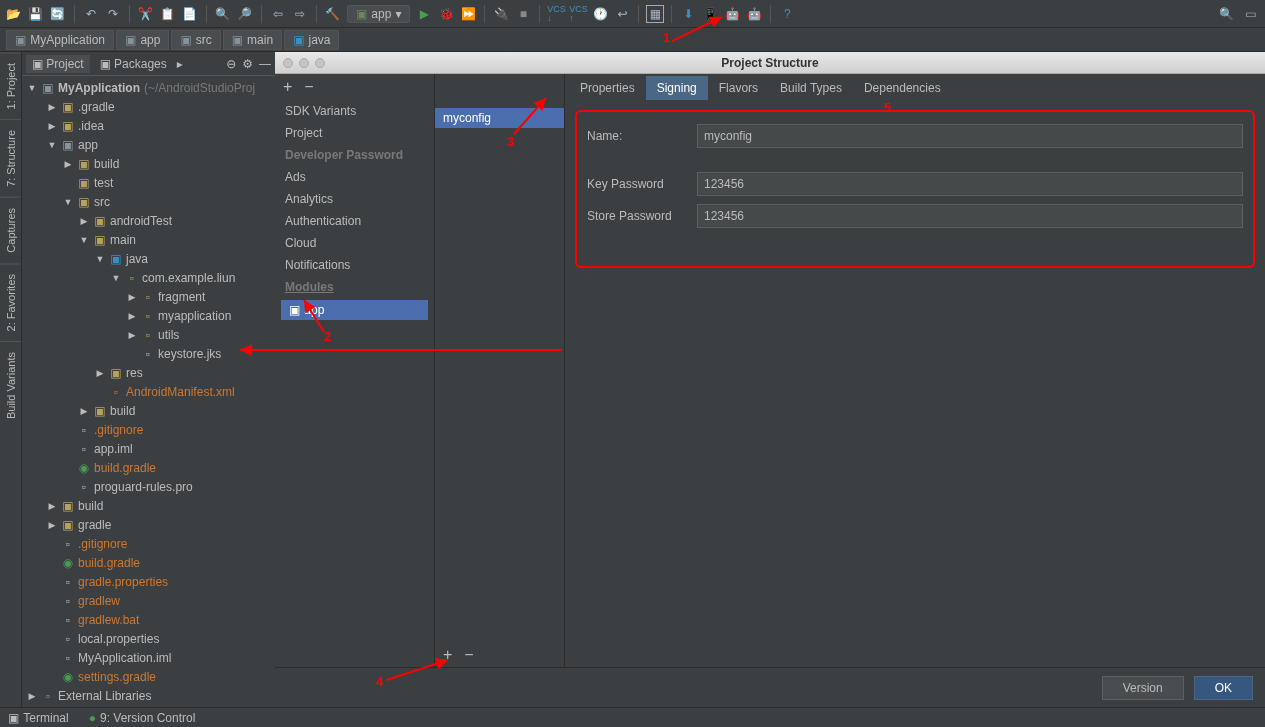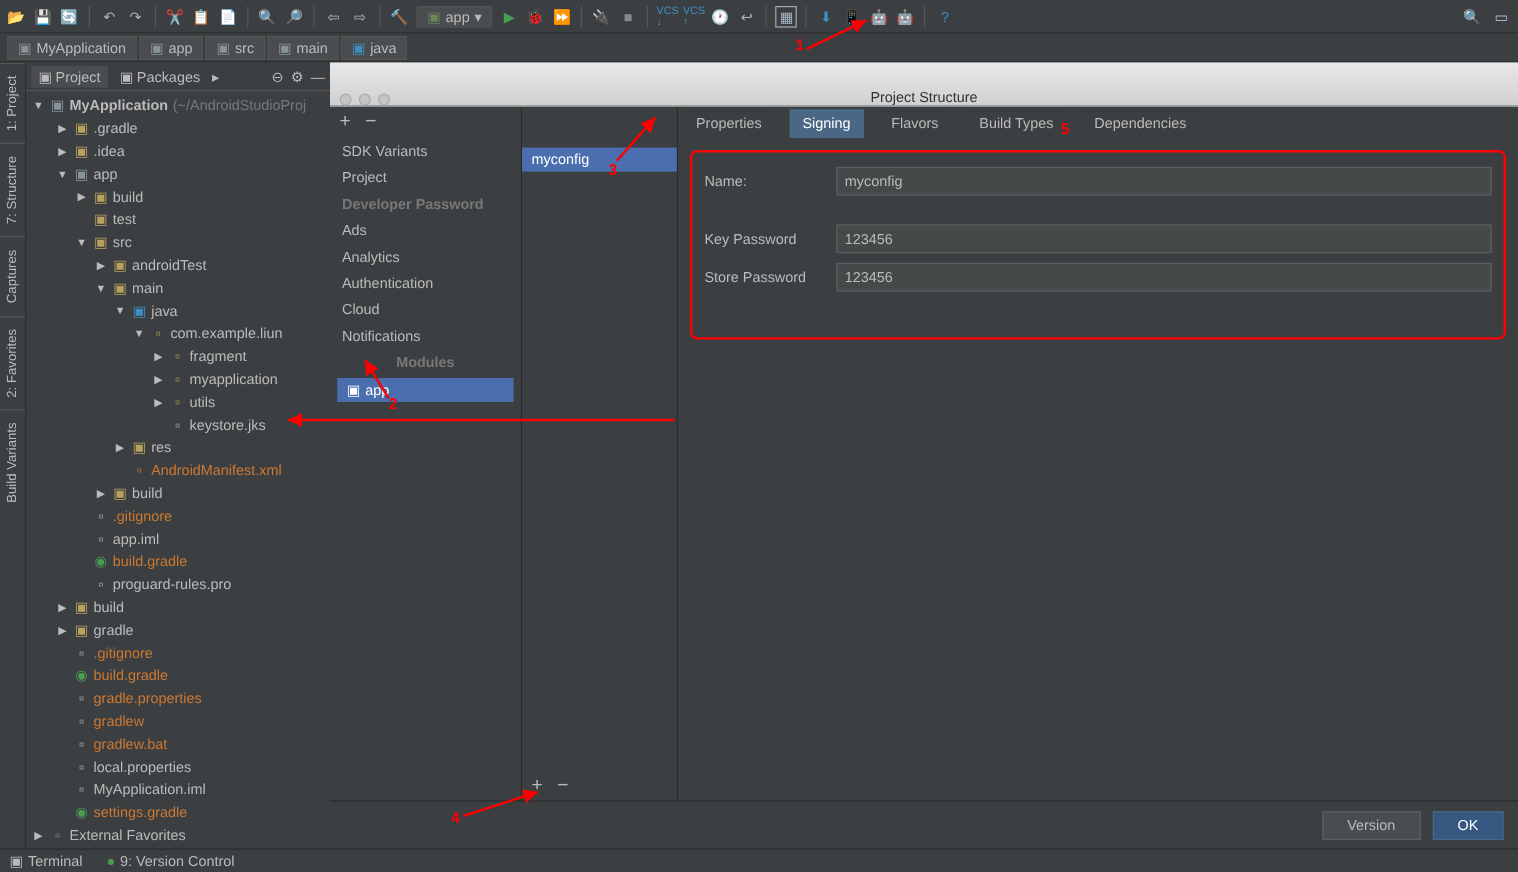--- a/index.html
+++ b/index.html
@@ -22,38 +22,38 @@
 .tree { flex:1; overflow:auto; padding:2px 0; }
 .tree-item { display:flex; align-items:center; padding:1px 0; cursor:pointer; white-space:nowrap; height:19px; }
 .arrow { width:12px; text-align:center; color:#bbbbbb; font-size:9px; }
 .arrow.right::before { content:"▶"; }
 .arrow.down::before { content:"▼"; }
 .arrow.none { visibility:hidden; }
 .ti-icon { width:16px; margin:0 2px; display:flex; align-items:center; justify-content:center; }
 .tree-item .lbl { color:#bbbbbb; }
 .hint { color:#787878; margin-left:4px; }
 .dialog { position:absolute; left:275px; top:52px; right:0; bottom:20px; background:#3c3f41; display:flex; flex-direction:column; }
-.titlebar { height:37px; background:linear-gradient(#e8e8e8,#d0d0d0); border-bottom:1px solid #aaa; display:flex; align-items:flex-end; color:#333; position:relative; }
+.titlebar { height:22px; background:linear-gradient(#e8e8e8,#d0d0d0); border-bottom:1px solid #aaa; display:flex; align-items:center; color:#333; position:relative;font-weight:bold; }
 .titlebar .dots { display:flex; gap:6px; padding:0 8px; }
 .titlebar .dot { width:10px; height:10px; border-radius:50%; background:#c4c4c4; border:1px solid #aaa; }
 .titlebar .title { position:absolute; width:100%; text-align:center; font-size:12px; pointer-events:none; }
 .dbody { flex:1; display:flex; }
 .leftcol { width:160px; border-right:1px solid #2b2b2b; display:flex; flex-direction:column; }
 .leftcol .topbar { height:26px; display:flex; align-items:center; padding:0 8px; gap:12px; }
 .leftcol .topbar span { color:#bbbbbb; font-size:16px; cursor:pointer; }
 .leftcol .item { padding:4px 10px; color:#bbbbbb; cursor:pointer; }
 .leftcol .section { padding:4px 10px; color:#787878; font-weight:bold; }
 .leftcol .module-item { margin:2px 6px; padding:3px 8px; background:#4b6eaf; color:#fff; display:flex; align-items:center; gap:4px; cursor:pointer; }
-.leftcol .section.center { text-align:center; }
+.leftcol .section.center { text-align:left;text-decoration:underline; }
 .midcol { width:130px; border-right:1px solid #2b2b2b; display:flex; flex-direction:column; }
 .midcol .mitem { padding:3px 8px; margin:0; background:#4b6eaf; color:#fff; cursor:pointer; }
 .midcol .mfooter { margin-top:auto; height:24px; display:flex; align-items:center; padding:0 8px; gap:12px; }
 .midcol .mfooter span { font-size:16px; color:#bbbbbb; cursor:pointer; }
 .rightpane { flex:1; display:flex; flex-direction:column; }
-.tabs { height:26px; display:flex; align-items:flex-end; padding:0 4px; gap:12px; }
+.tabs { height:26px; display:flex; align-items:flex-end; padding:0 4px; gap:0; }
 .tab { padding:4px 10px; color:#bbbbbb; background:#3c3f41; border:1px solid transparent; cursor:pointer; }
 .tab.active { background:#4a6785; color:#fff; }
 .form-area { flex:1; padding:10px; position:relative; }
 .form-row { display:flex; align-items:center; margin-bottom:8px; }
 .form-row label { width:110px; color:#bbbbbb; }
 .form-row input { flex:1; background:#45494a; border:1px solid #5e6060; padding:4px 6px; color:#bbbbbb; outline:none; }
 .form-row .browse { width:22px; text-align:center; color:#bbbbbb; cursor:pointer; }
 .highlight-box { border:2px solid red; border-radius:6px; }
 .note { color:red; text-align:center; margin-top:20px; font-size:13px; }
 .dfooter { height:40px; border-top:1px solid #2b2b2b; display:flex; align-items:center; justify-content:flex-end; padding:0 12px; gap:10px; }
@@ -389,21 +389,21 @@
         <span class="ti-icon">
           <span style="color:#499c54">◉</span>
         </span>
         <span class="lbl" style="color:#cc7832">settings.gradle</span>
       </div>
       <div class="tree-item" style="padding-left: 4px;">
         <span class="arrow right"></span>
         <span class="ti-icon">
           <span style="color:#87939a">▫</span>
         </span>
-        <span class="lbl">External Favorites</span>
+        <span class="lbl">External Libraries</span>
       </div>
     </div>
 </div>
 
 <div class="dialog">
   <div class="titlebar">
     <div class="dots">
         <div class="dot"></div>
         <div class="dot"></div>
         <div class="dot"></div>

